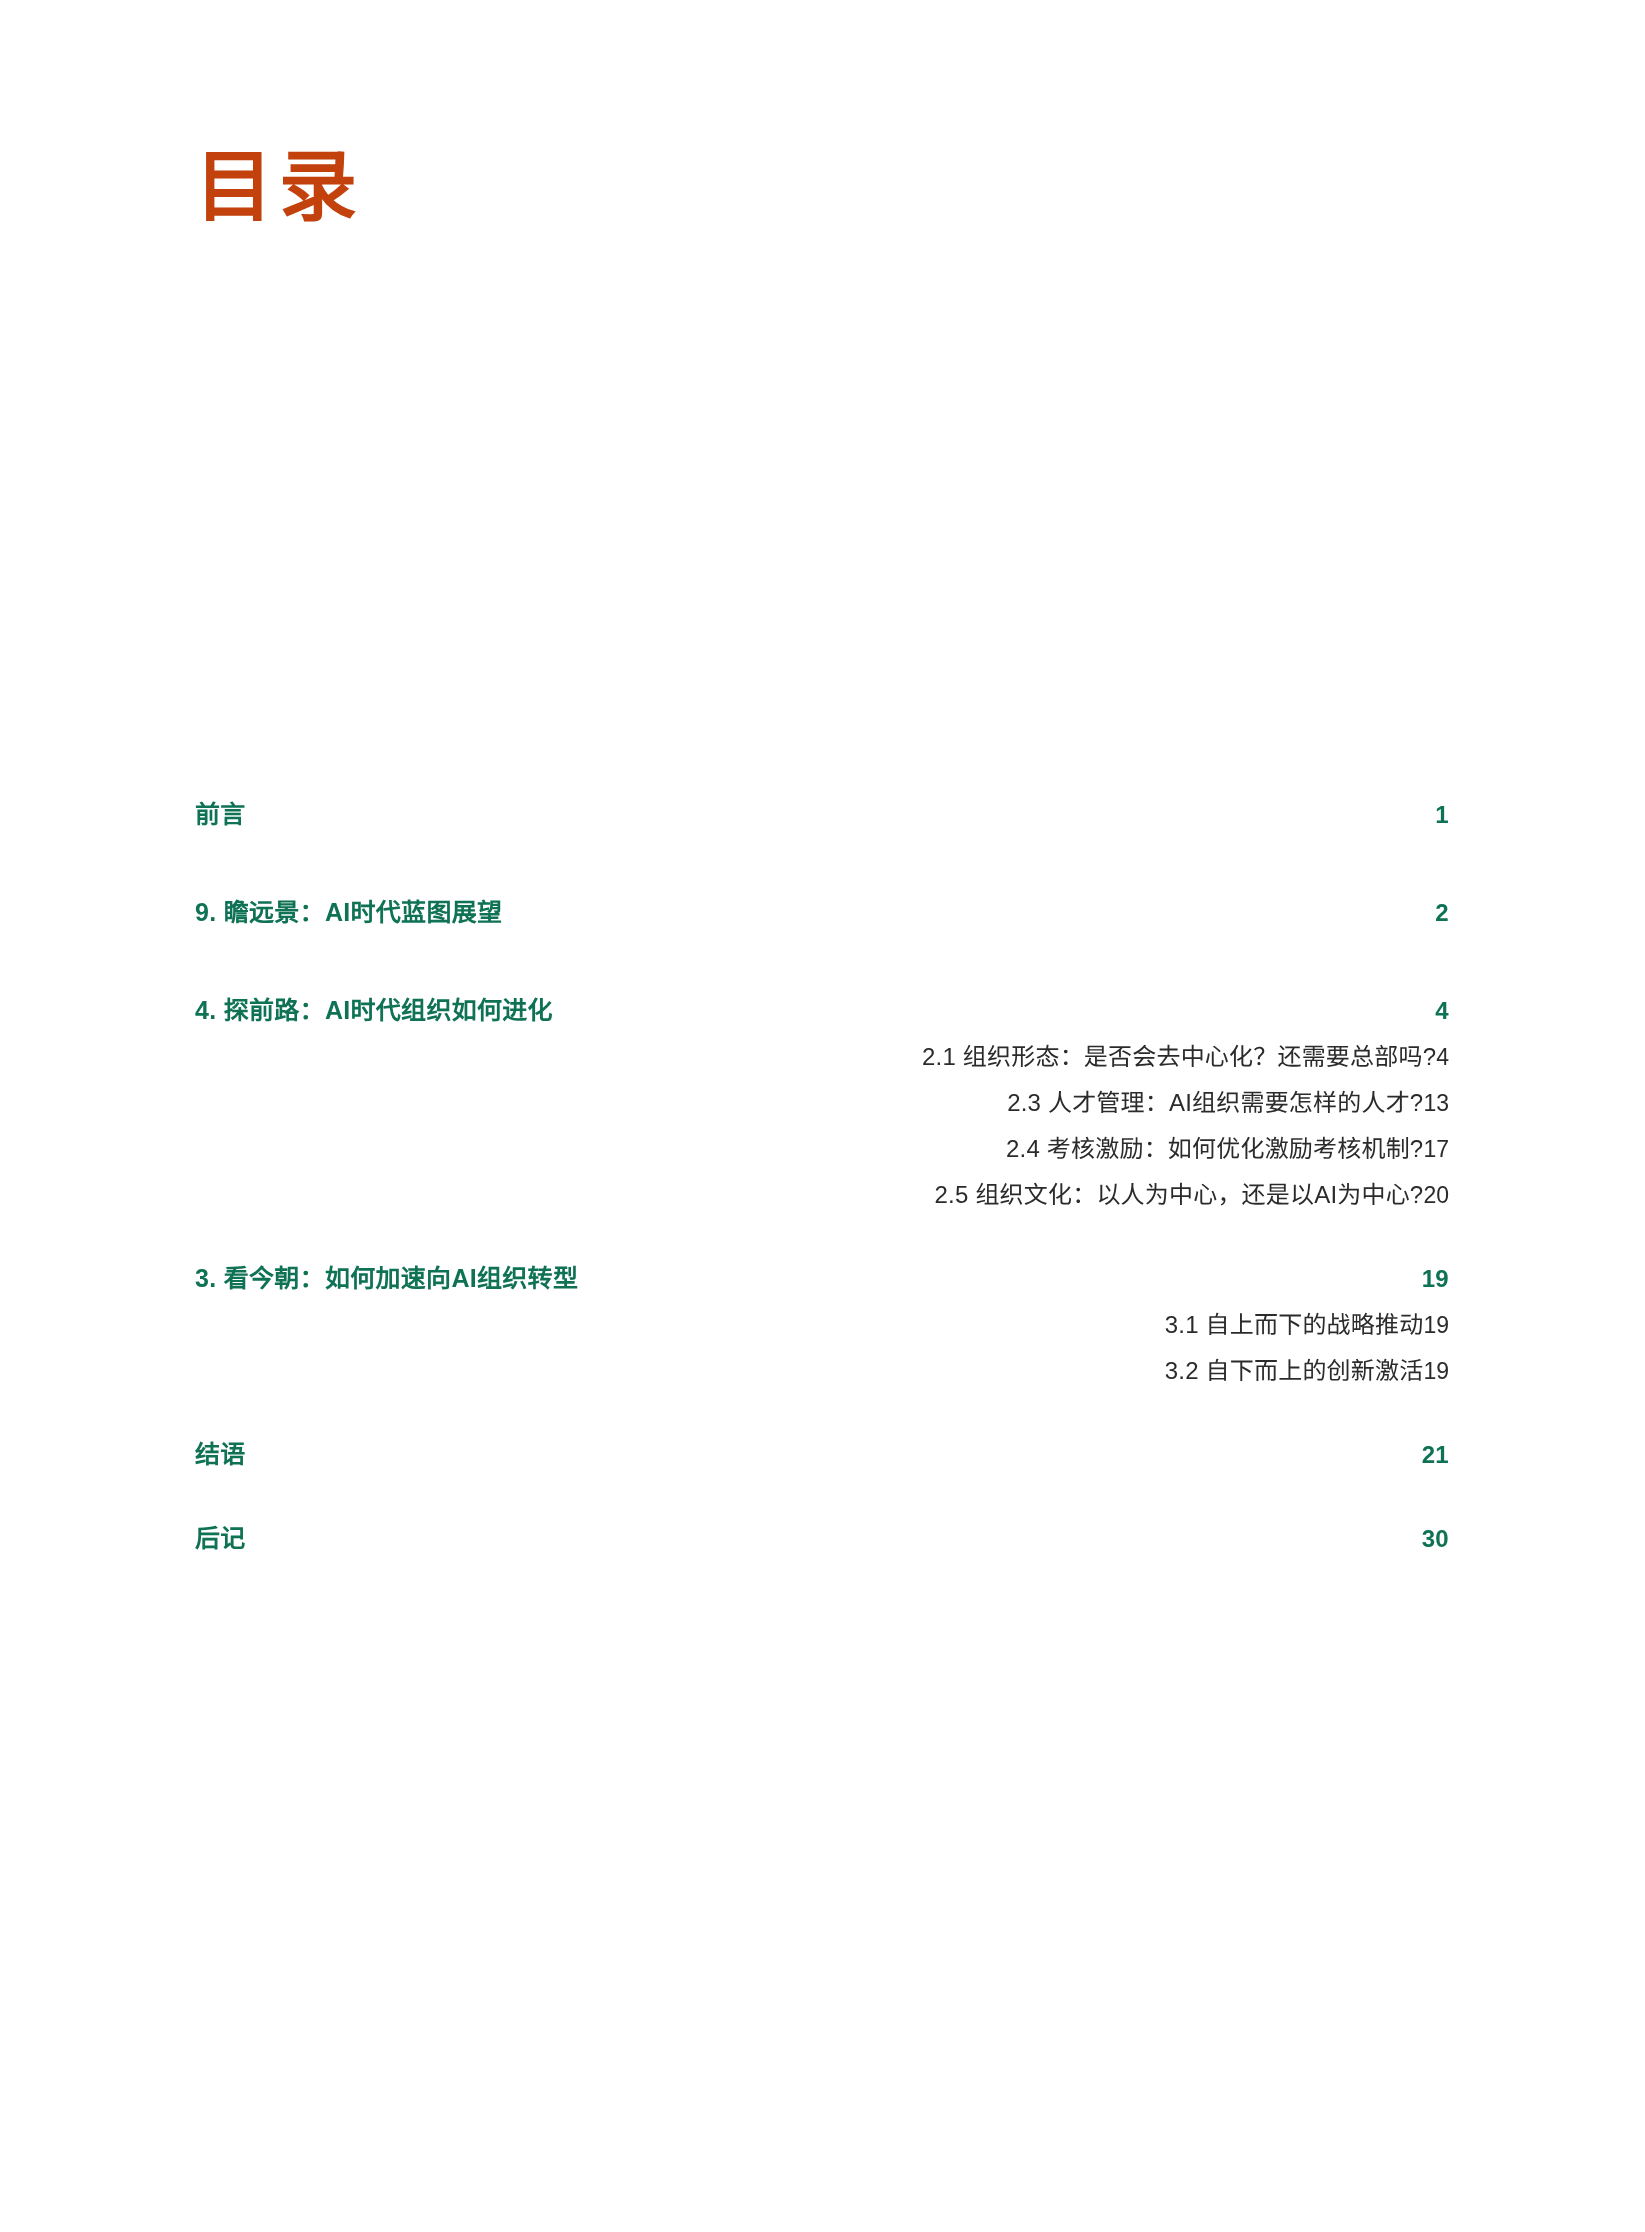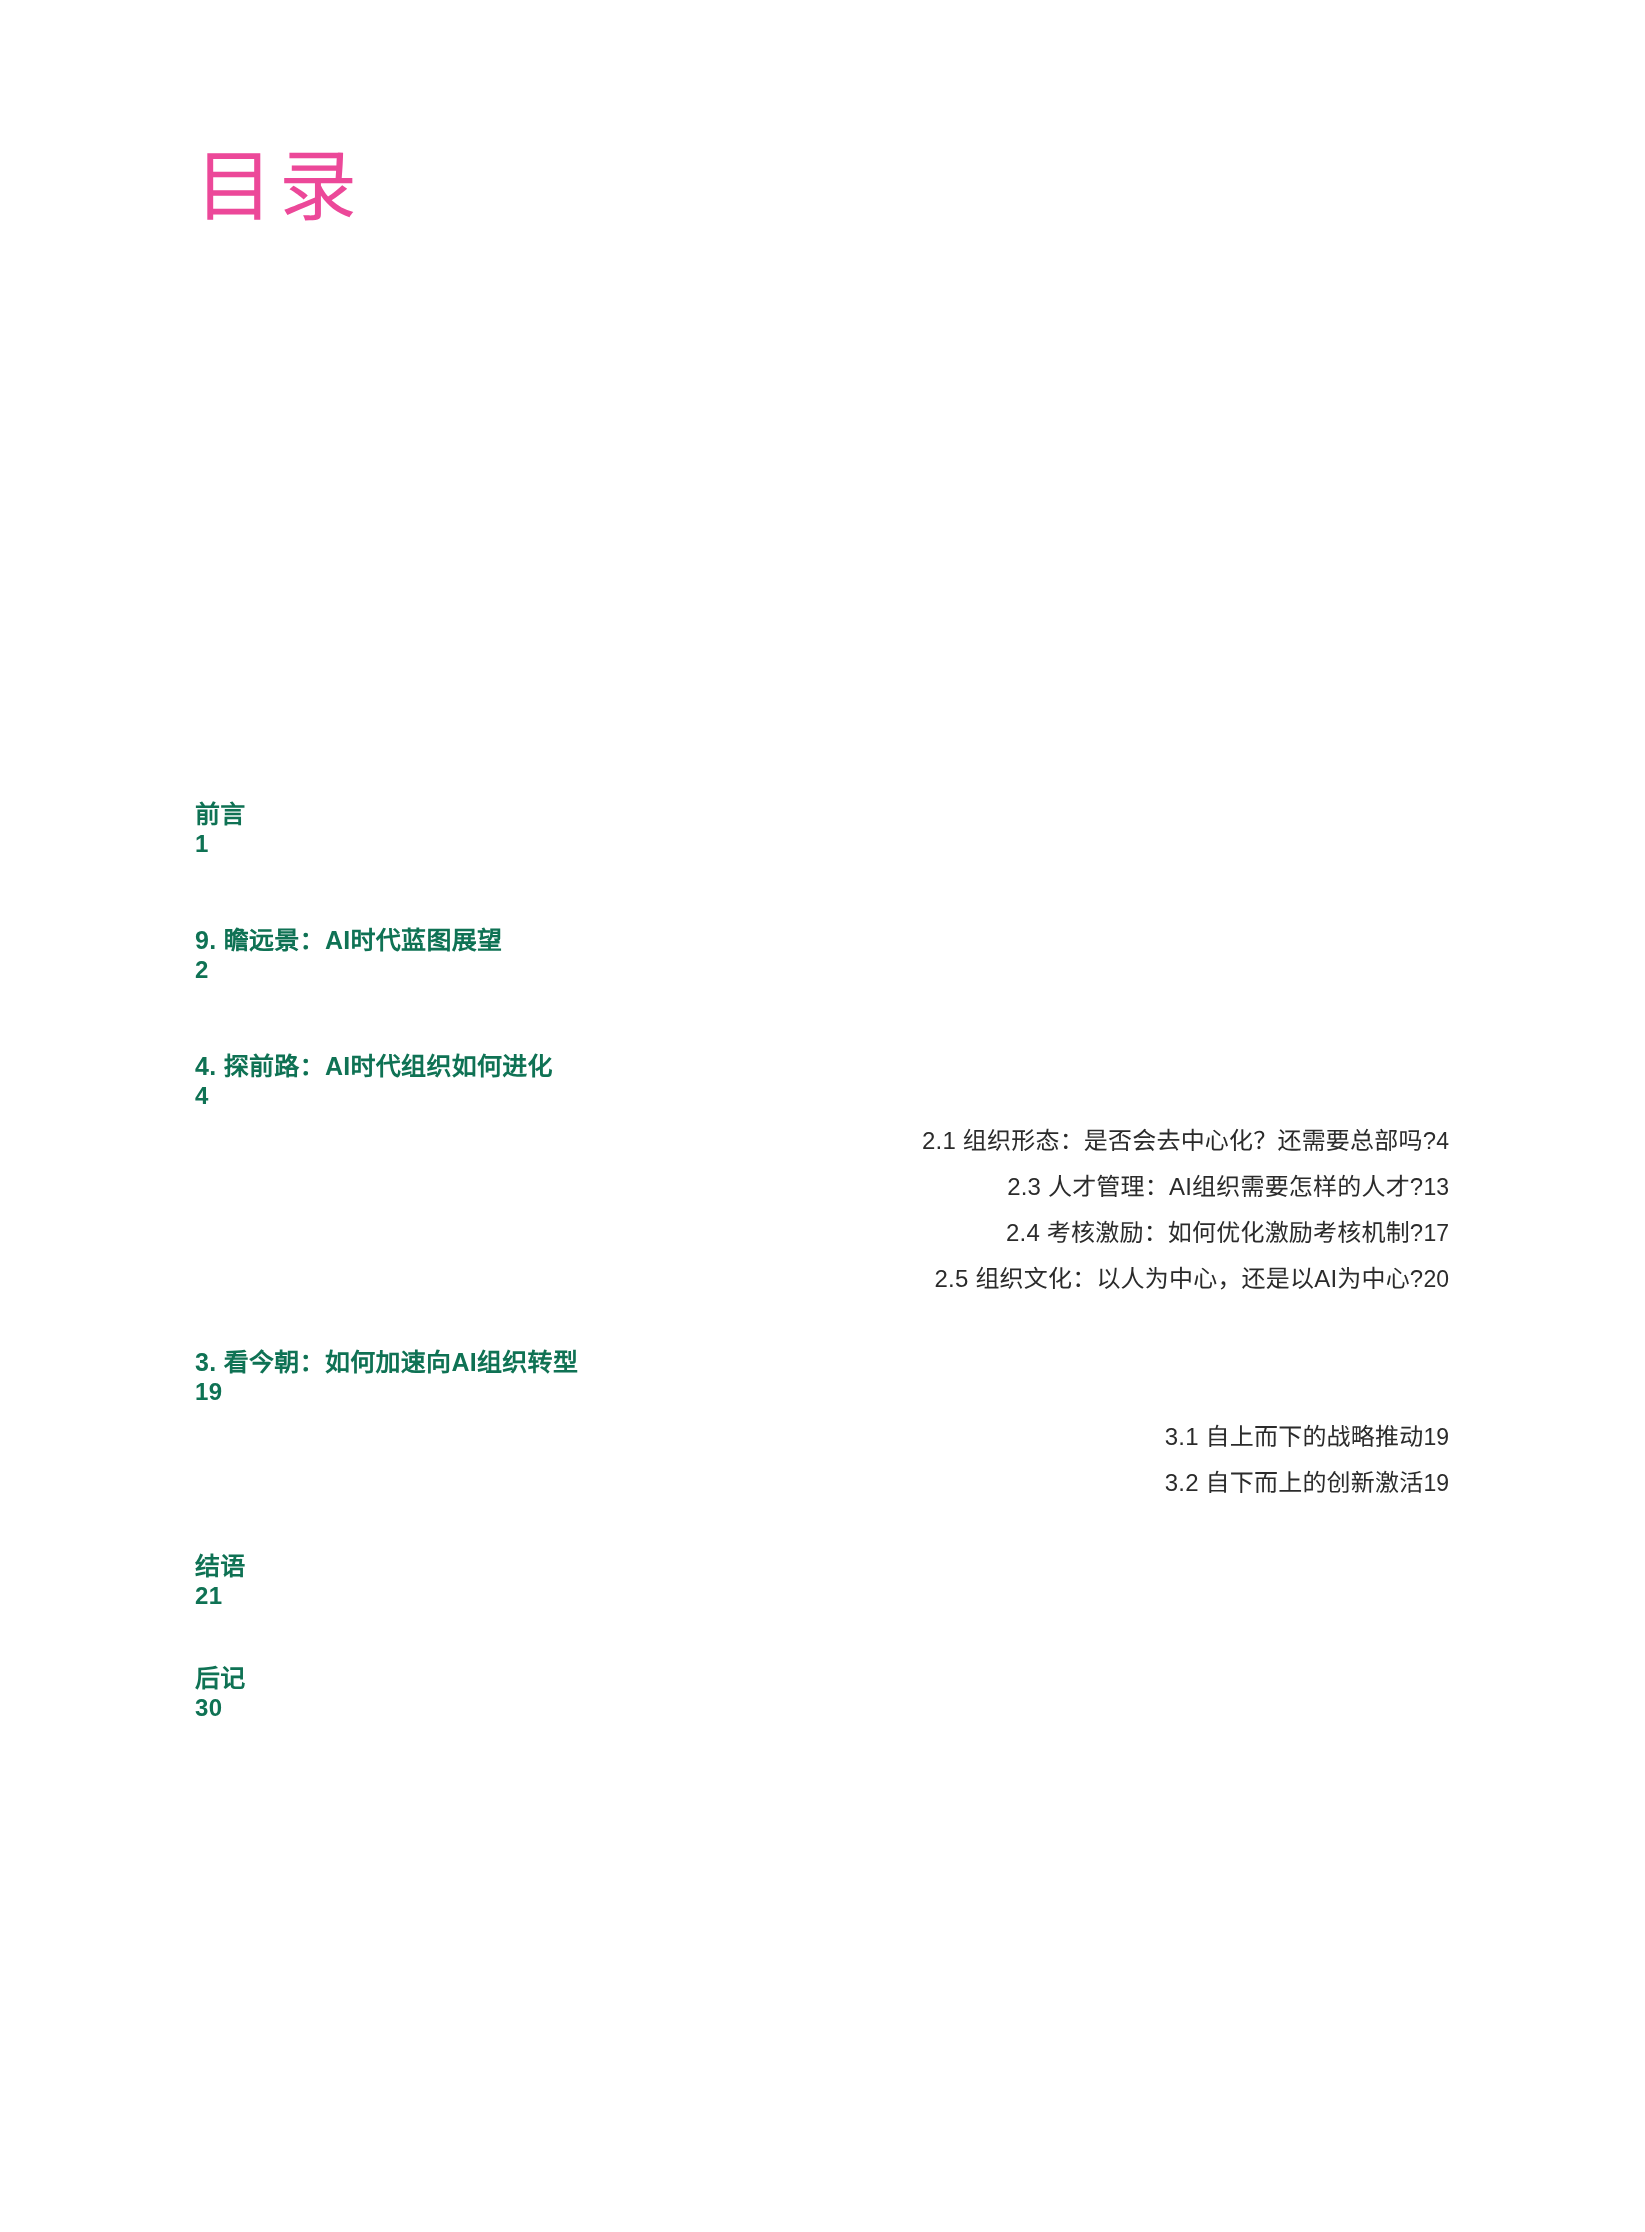--- a/index.html
+++ b/index.html
@@ -23,23 +23,23 @@
     width: 1646px;
     height: 2233px;
     background: #ffffff;
   }
   .toc-title {
     position: absolute;
     left: 195px;
     top: 149px;
     font-family: "Liberation Serif", "DejaVu Serif", serif;
     font-size: 78px;
-    font-weight: 400;
+    font-weight: 700;
     letter-spacing: 6px;
-    color: #ec4899;
+    color: #c2410c;
     line-height: 1;
   }
   .toc-list {
     position: absolute;
     left: 195px;
     top: 768px;
     width: 1254px;
   }
   .toc-row {
     display: flex;
@@ -54,21 +54,20 @@
     white-space: nowrap;
     text-align: right;
   }
 
   
   .lvl1 {
     margin-top: 0;
     margin-bottom: 0;
     padding-top: 26px;
     padding-bottom: 0;
-    flex-direction: column;
   }
   .lvl1 .label,
   .lvl1 .page-no {
     color: #0f7254;
     font-weight: 700;
     font-size: 25px;
     letter-spacing: 0.3px;
   }
   .lvl1 .page-no {
     font-size: 24px;

